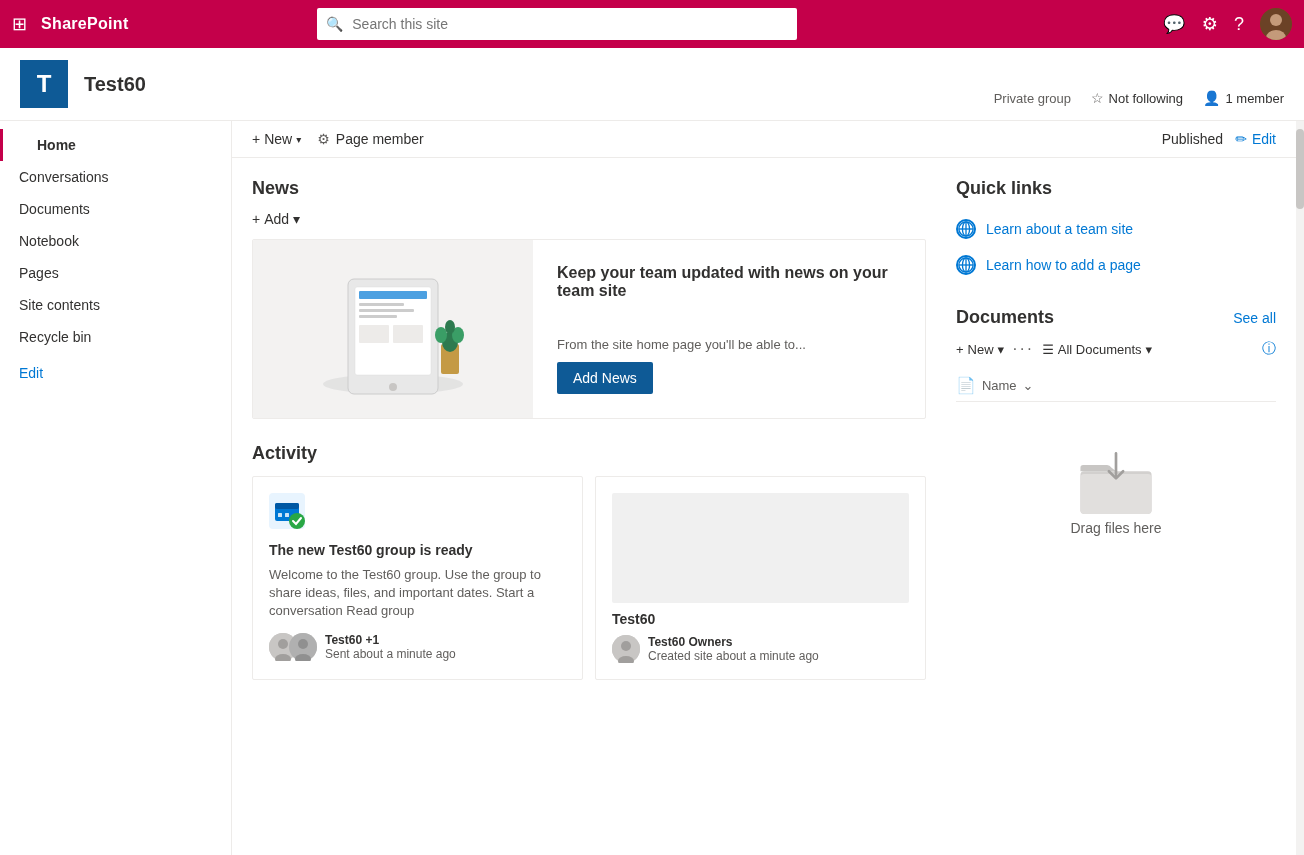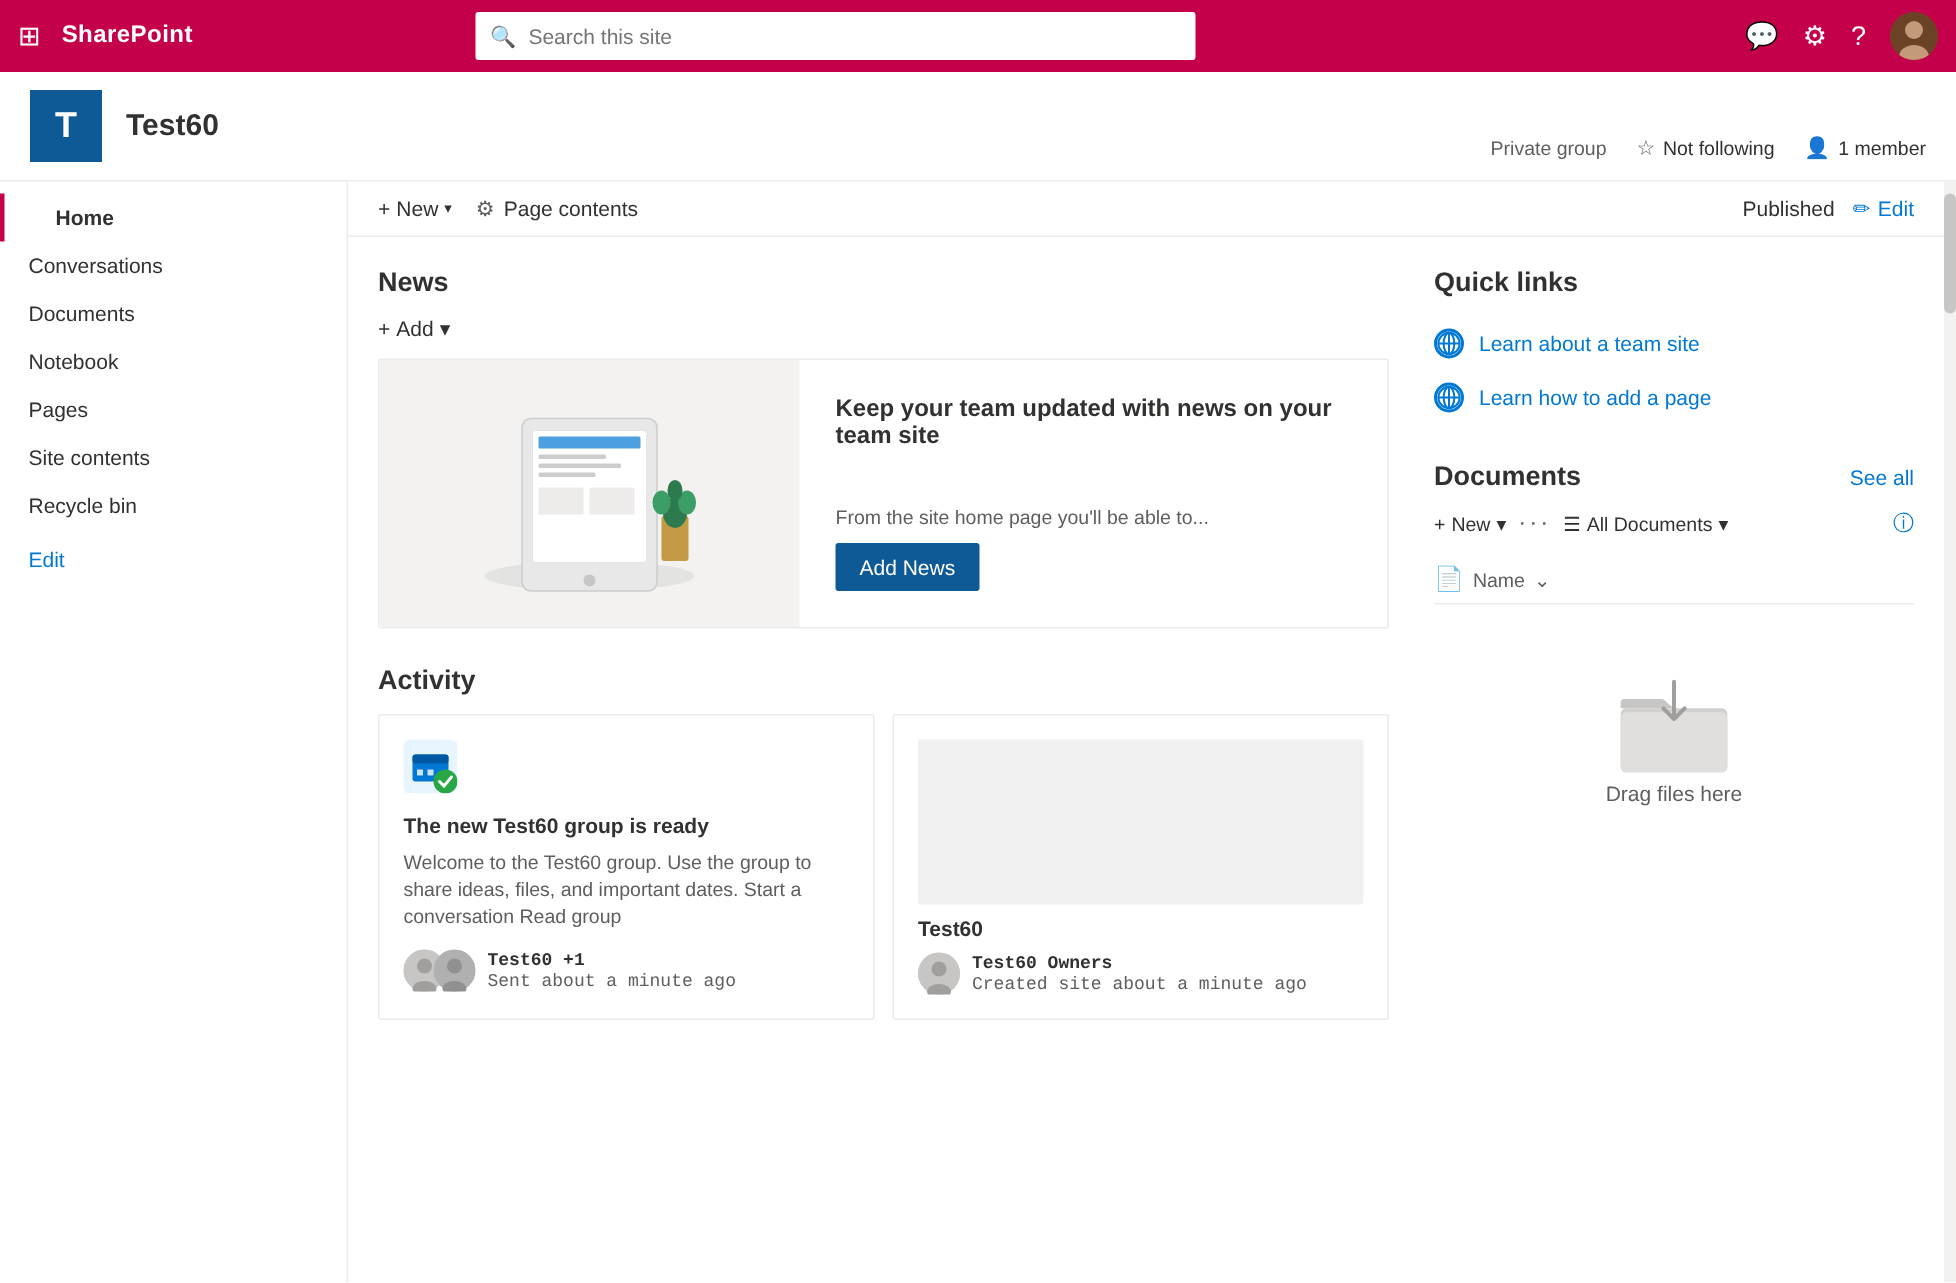--- a/index.html
+++ b/index.html
@@ -187,21 +187,21 @@
       padding: 16px;
       width: calc(50% - 6px);
       min-height: 160px;
     }
     .activity-title { font-size: 14px; font-weight: 600; color: #323130; margin-bottom: 8px; }
     .activity-text { font-size: 13px; color: #605e5c; line-height: 1.4; }
     .activity-footer { display: flex; align-items: center; gap: 8px; margin-top: 12px; }
     .avatar-small { width: 28px; height: 28px; border-radius: 50%; background: #c8c6c4; display: flex; align-items: center; justify-content: center; }
     .avatar-group { display: flex; }
     .avatar-group .avatar-small:nth-child(2) { margin-left: -8px; }
-    .activity-meta { font-size: 12px; color: #605e5c; font-family: Liberation Mono, monospace; }
+    .activity-meta { font-size: 12px; color: #605e5c; }
     .activity-meta strong { display: block; color: #323130; font-size: 12px; }
 
     
     .card-placeholder {
       width: 100%; height: 120px;
       background: #f3f2f1;
       display: flex; align-items: center; justify-content: center;
       border-radius: 2px;
       overflow: hidden;
       position: relative;
@@ -335,21 +335,21 @@
   <div class="content-area">
 
     <div class="content-toolbar">
       <button class="new-btn">
         <span class="plus-icon">+</span>
         <span>New</span>
         <span class="chevron-icon">▾</span>
       </button>
       <button class="page-details-btn">
         <span class="gear-small">⚙</span>
-        <span>Page contents</span>
+        <span>Page member</span>
       </button>
       <div class="toolbar-right">
         <span class="published-badge">Published</span>
         <button class="edit-btn">
           <span class="pencil-icon">✏</span>
           <span>Edit</span>
         </button>
       </div>
     </div>
 

